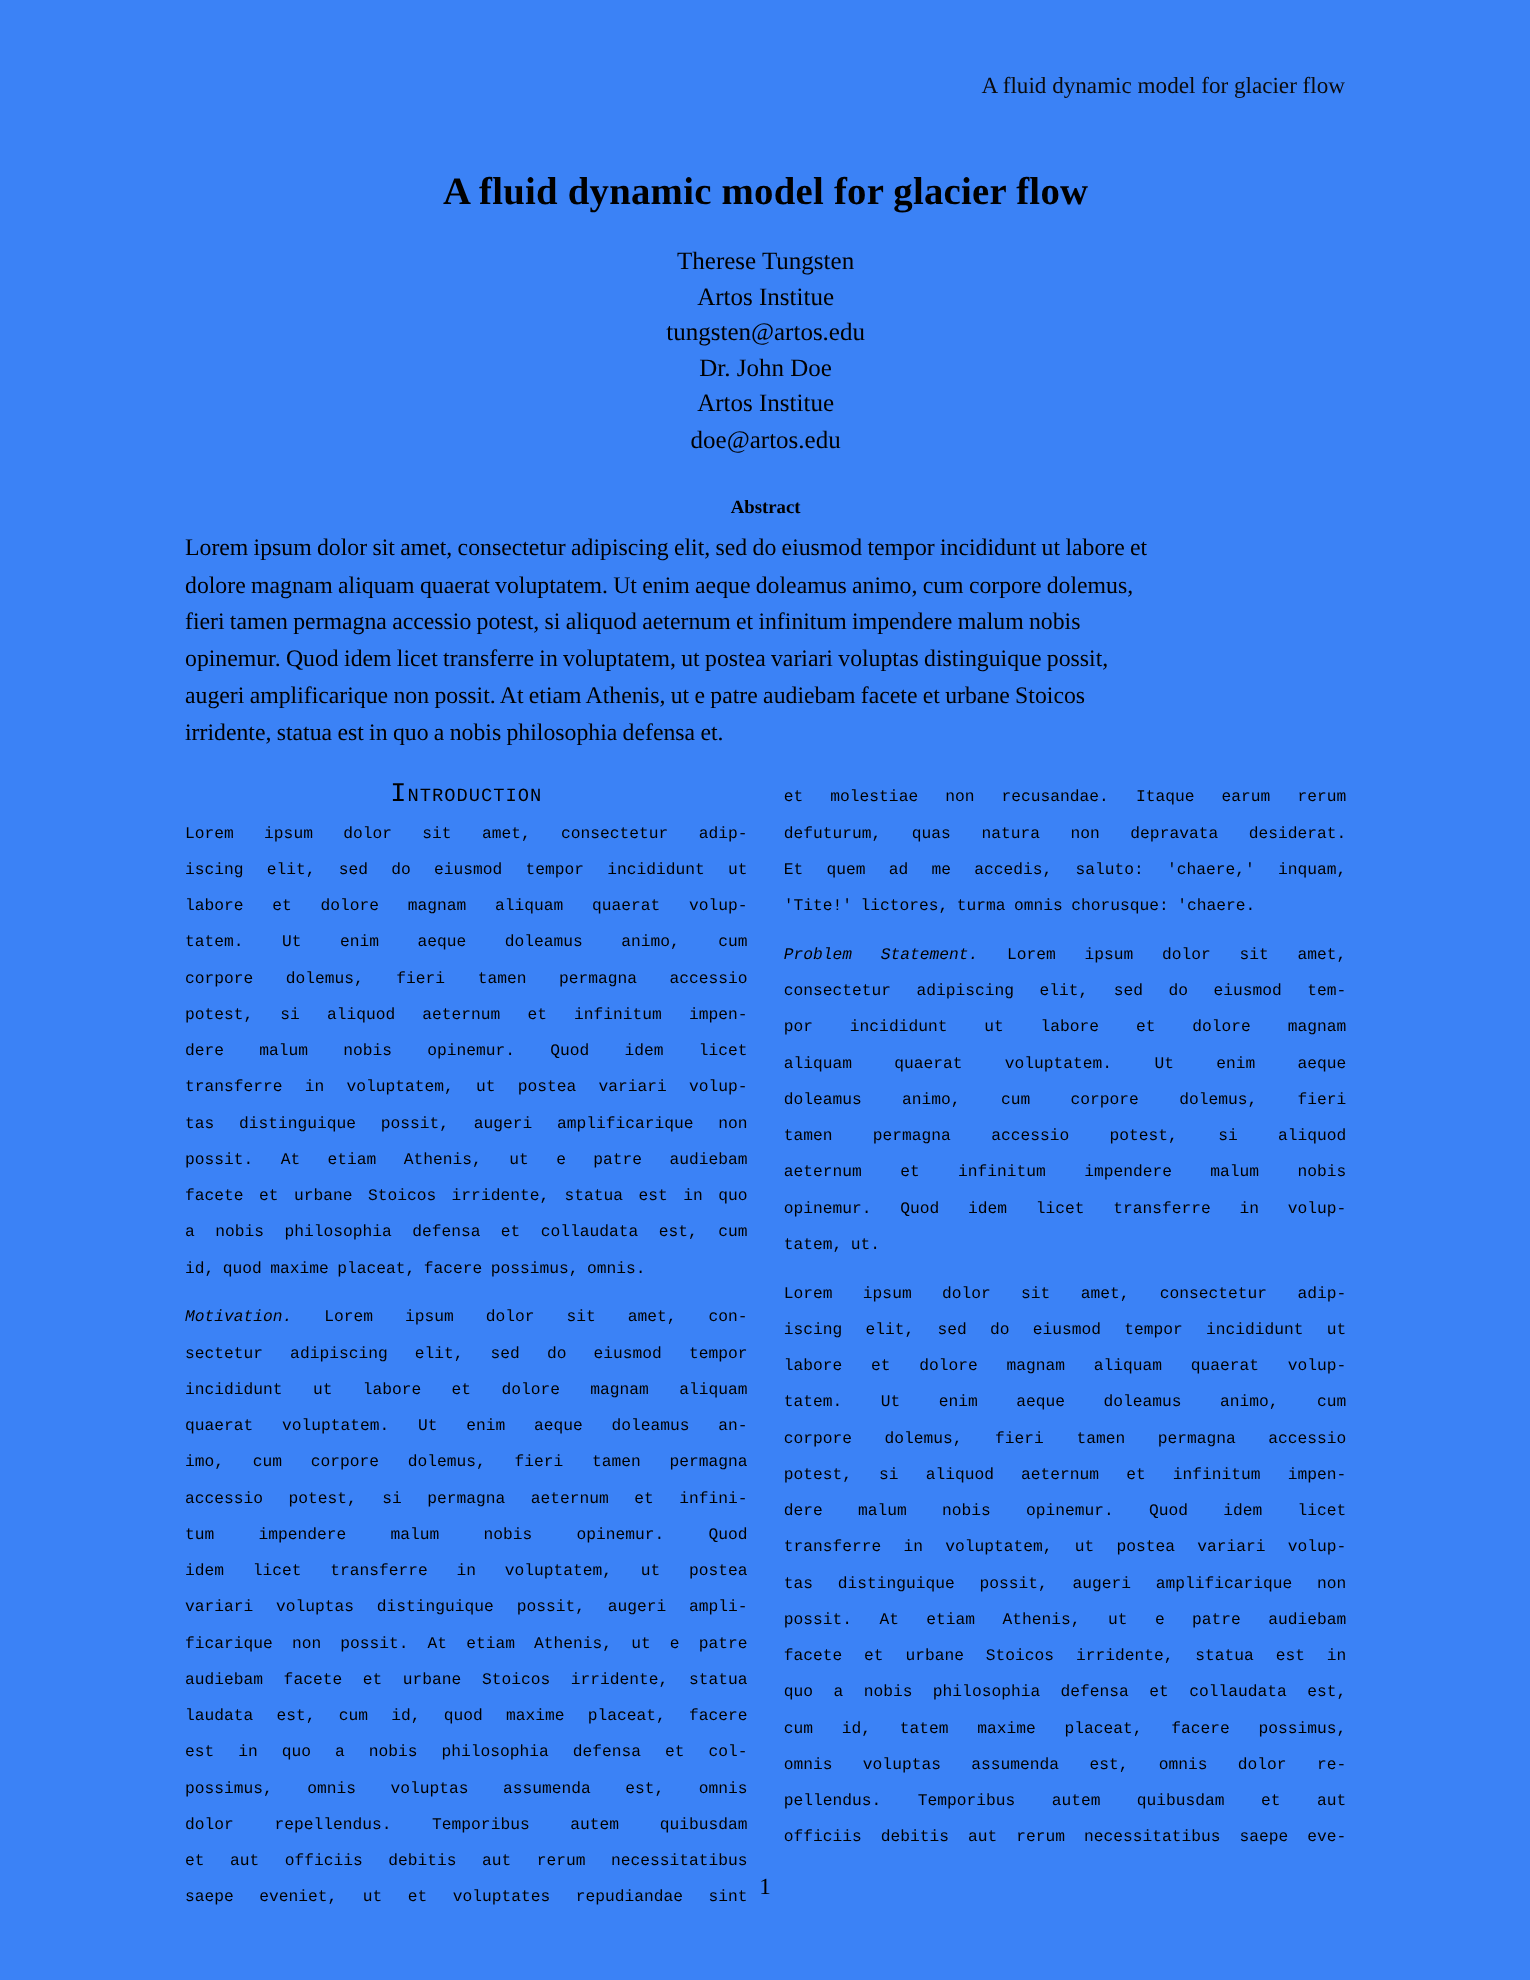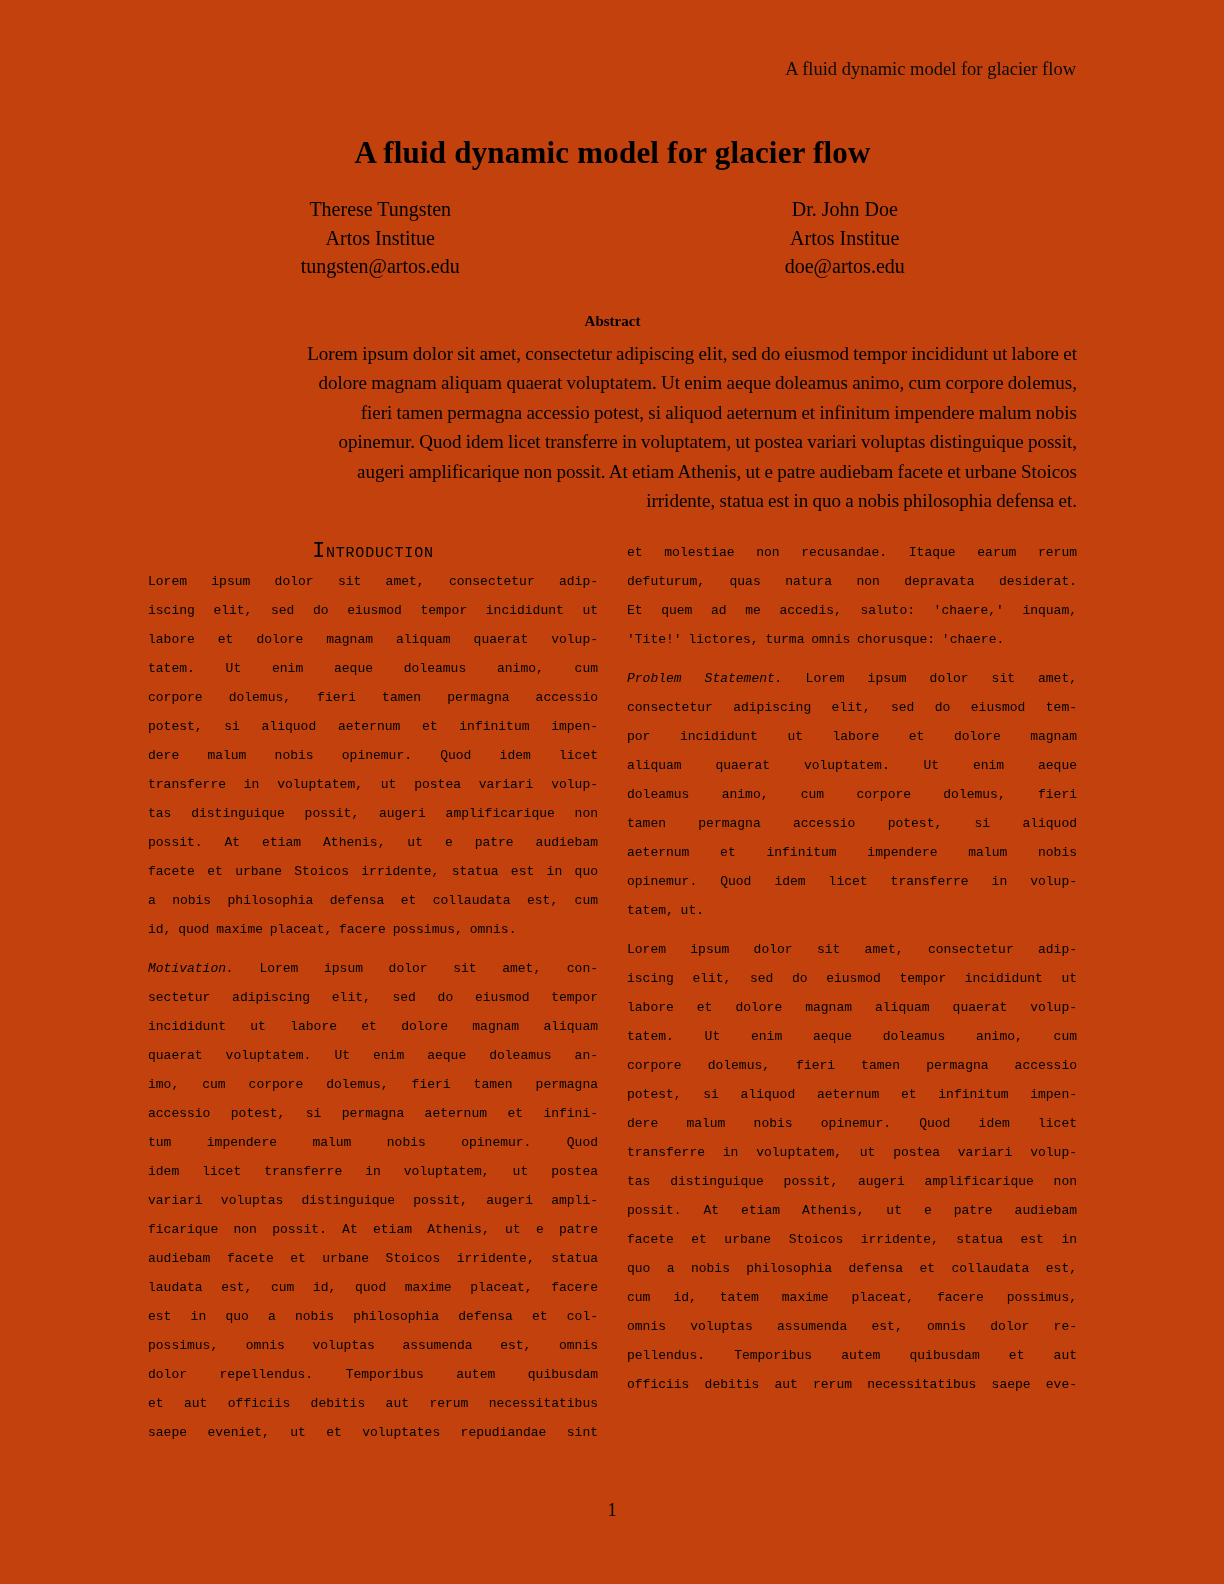--- a/index.html
+++ b/index.html
@@ -1,21 +1,21 @@
 <!DOCTYPE html>
 <html><head>
 <meta charset="utf-8">
 <style>
   html, body { margin: 0; padding: 0; background: #8a8a8a; }
   .page {
     position: relative;
     width: 1224px;
     height: 1584px;
     margin: 0 auto;
-    background: #c2410c;
+    background: #3b82f6;
     color: #000000;
     font-family: "Liberation Serif", "DejaVu Serif", serif;
     overflow: hidden;
   }
   .running-header {
     position: absolute;
     top: 58px;
     right: 148px;
     font-size: 18.5px;
     line-height: 22px;
@@ -27,41 +27,42 @@
   .paper-title {
     text-align: center;
     font-size: 31px;
     font-weight: bold;
     line-height: 37px;
     letter-spacing: 0.2px;
   }
   .authors {
     display: flex;
     margin-top: 24px;
+    flex-direction: column;
   }
   .author {
     flex: 1 1 50%;
     text-align: center;
     font-size: 20px;
     line-height: 28.5px;
   }
   .abstract-heading {
     margin-top: 27px;
     text-align: center;
     font-size: 15px;
     font-weight: bold;
     line-height: 26px;
   }
   .abstract-text {
     margin-top: 5px;
     font-size: 19px;
     line-height: 29.5px;
   }
   .abstract-text .abs-line {
-    text-align: right;
+    text-align: left;
     word-spacing: -0.5px;
   }
   .cols {
     display: flex;
     gap: 29px;
     margin-top: 22px;
     font-family: Liberation Mono, monospace;
   }
   .col {
     width: 450px;

